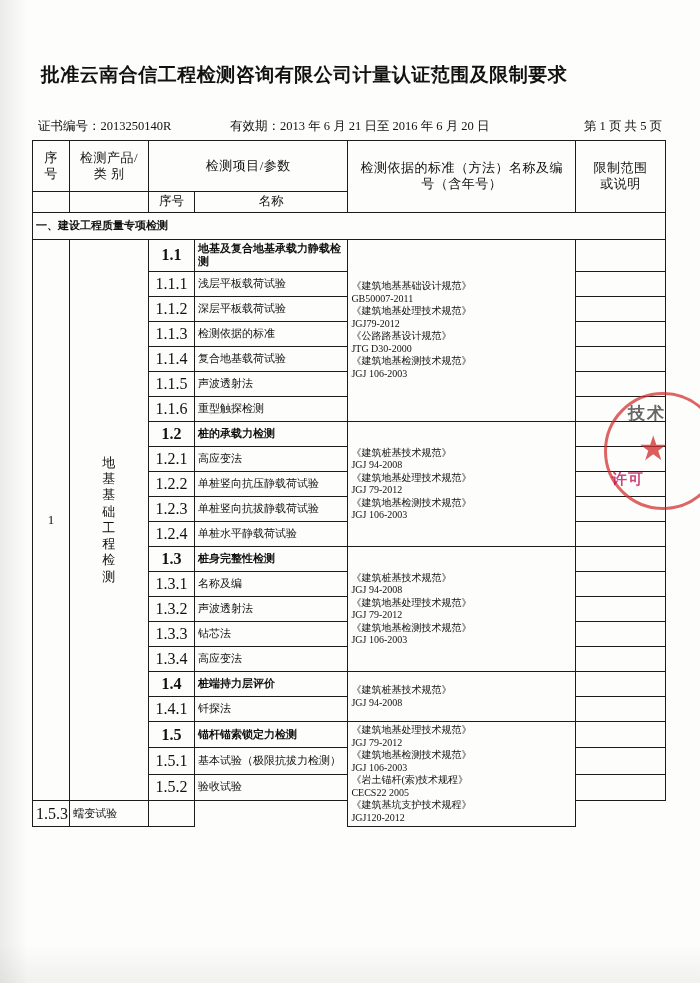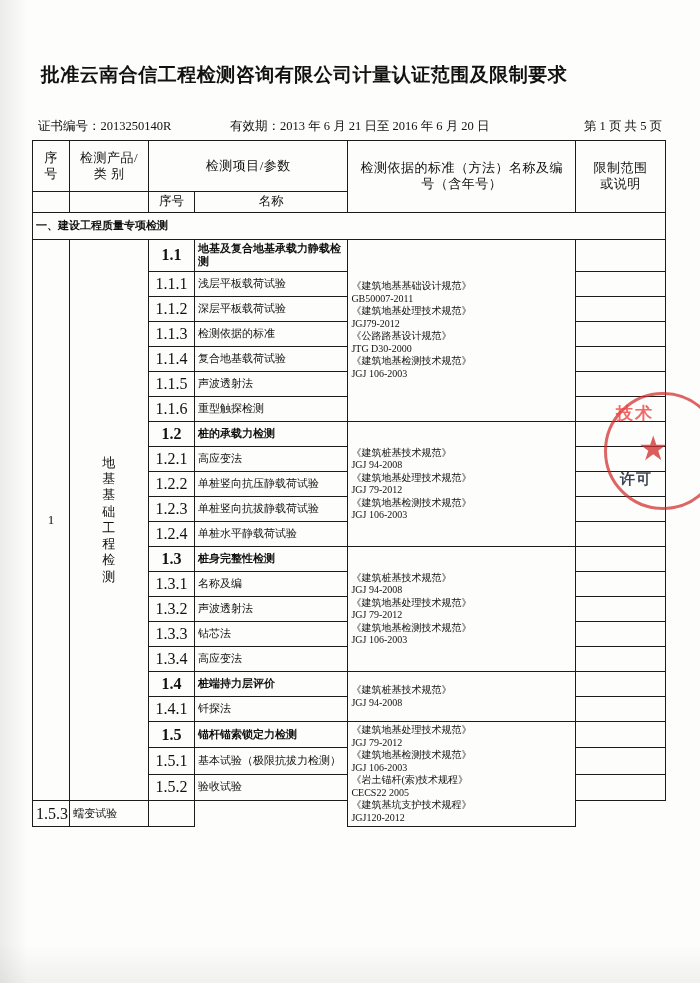--- a/index.html
+++ b/index.html
@@ -148,33 +148,33 @@
     position: absolute;
     left: 34px;
     top: 40px;
     color: #d02a2a;
     font-size: 34px;
     line-height: 34px;
     opacity: 0.75;
   }
   .seal-text {
     position: absolute;
-    left: 12px;
+    left: 24px;
     top: 10px;
-    color: #ef4444;
+    color: #404040;
     font-size: 17px;
     font-weight: bold;
     opacity: 0.8;
     letter-spacing: 2px;
   }
   .seal-text2 {
     position: absolute;
-    left: 16px;
+    left: 8px;
     top: 78px;
-    color: #0f172a;
+    color: #be185d;
     font-size: 15px;
     font-weight: bold;
     opacity: 0.8;
     letter-spacing: 1px;
   }
 </style>
 </head>
 <body>
 
 <div class="page">

